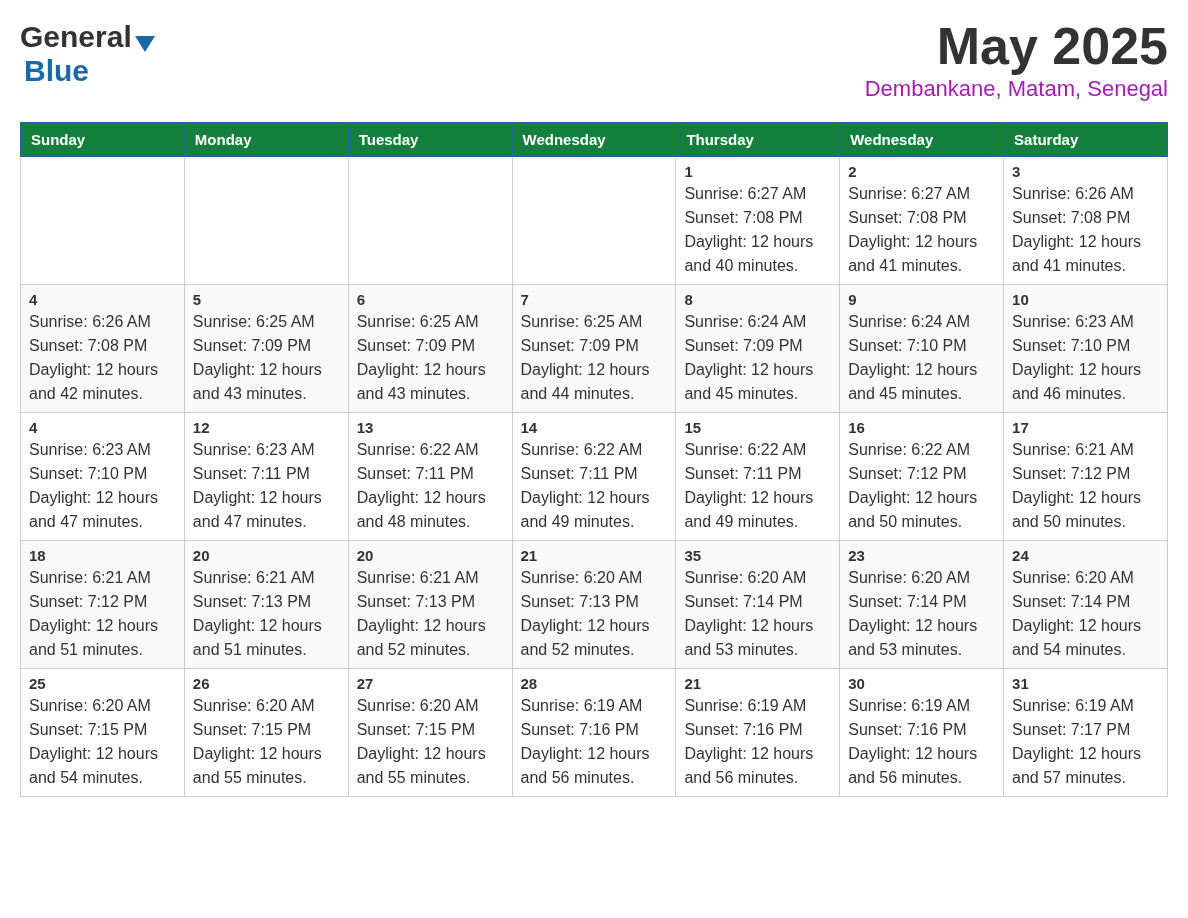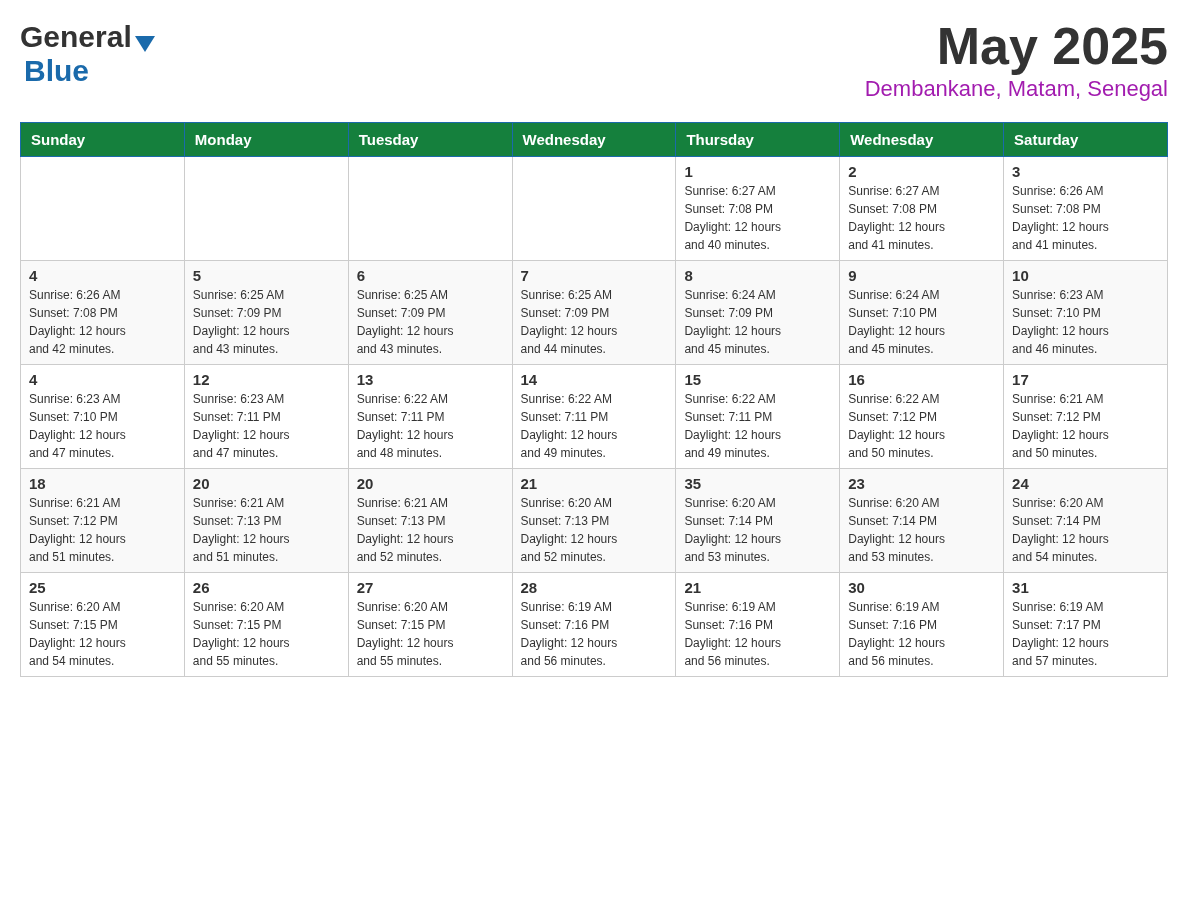--- a/index.html
+++ b/index.html
@@ -53,21 +53,21 @@
       min-height: 100px;
     }
     .day-number {
       font-size: 15px;
       font-weight: bold;
       color: #333;
       display: block;
       margin-bottom: 2px;
     }
     .day-info {
-      font-size: 12px;
+      font-size: 16px;
       color: #333;
       line-height: 1.5;
     }
     .empty-cell {
       background: #fff;
     }
     tr:nth-child(even) td {
       background: #f9f9f9;
     }
     tr td {

